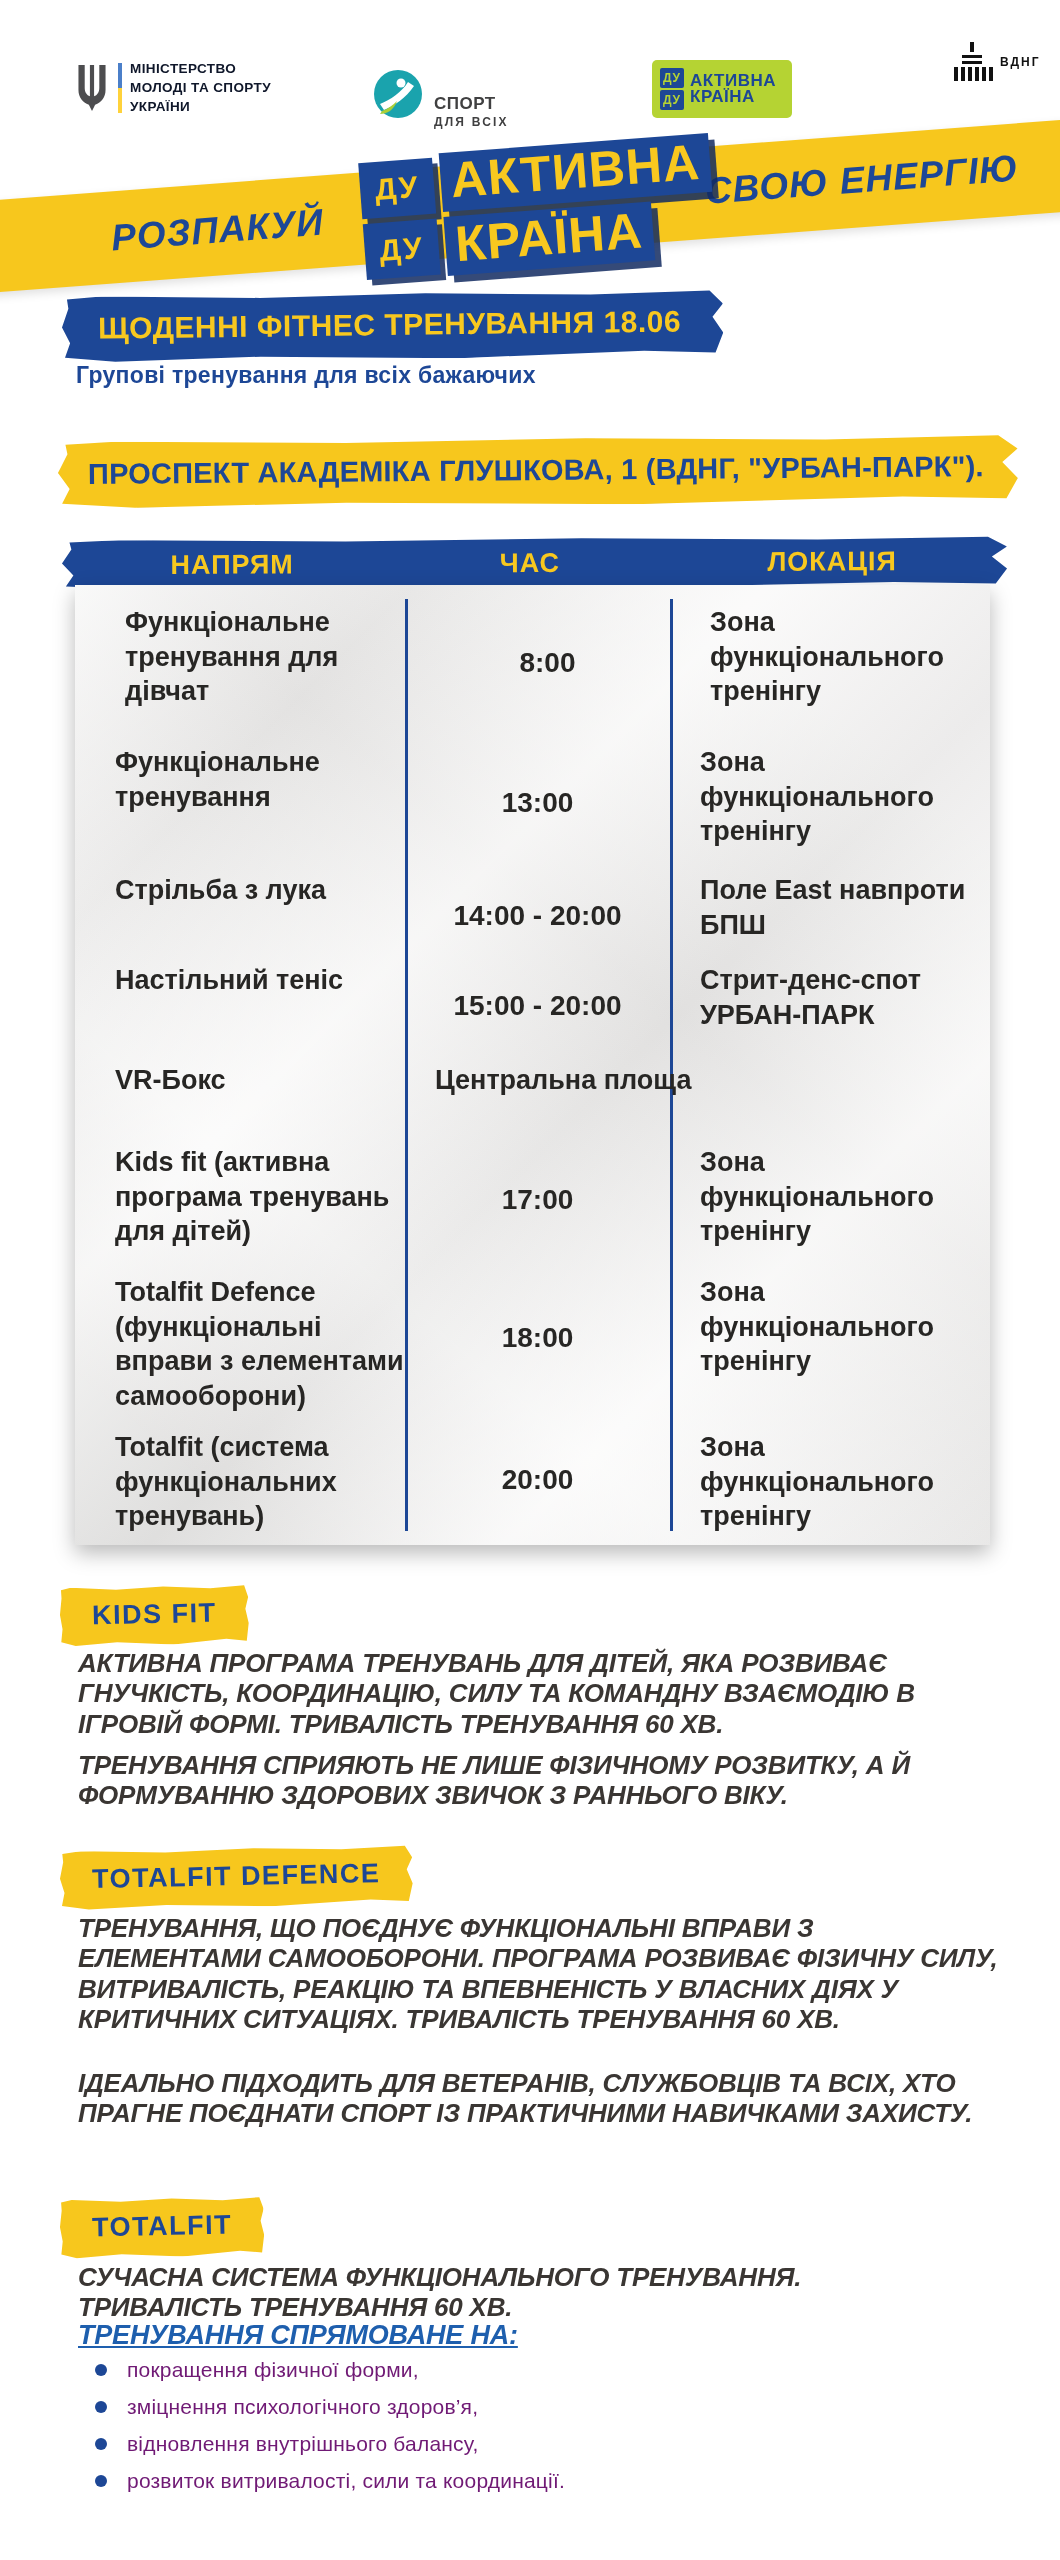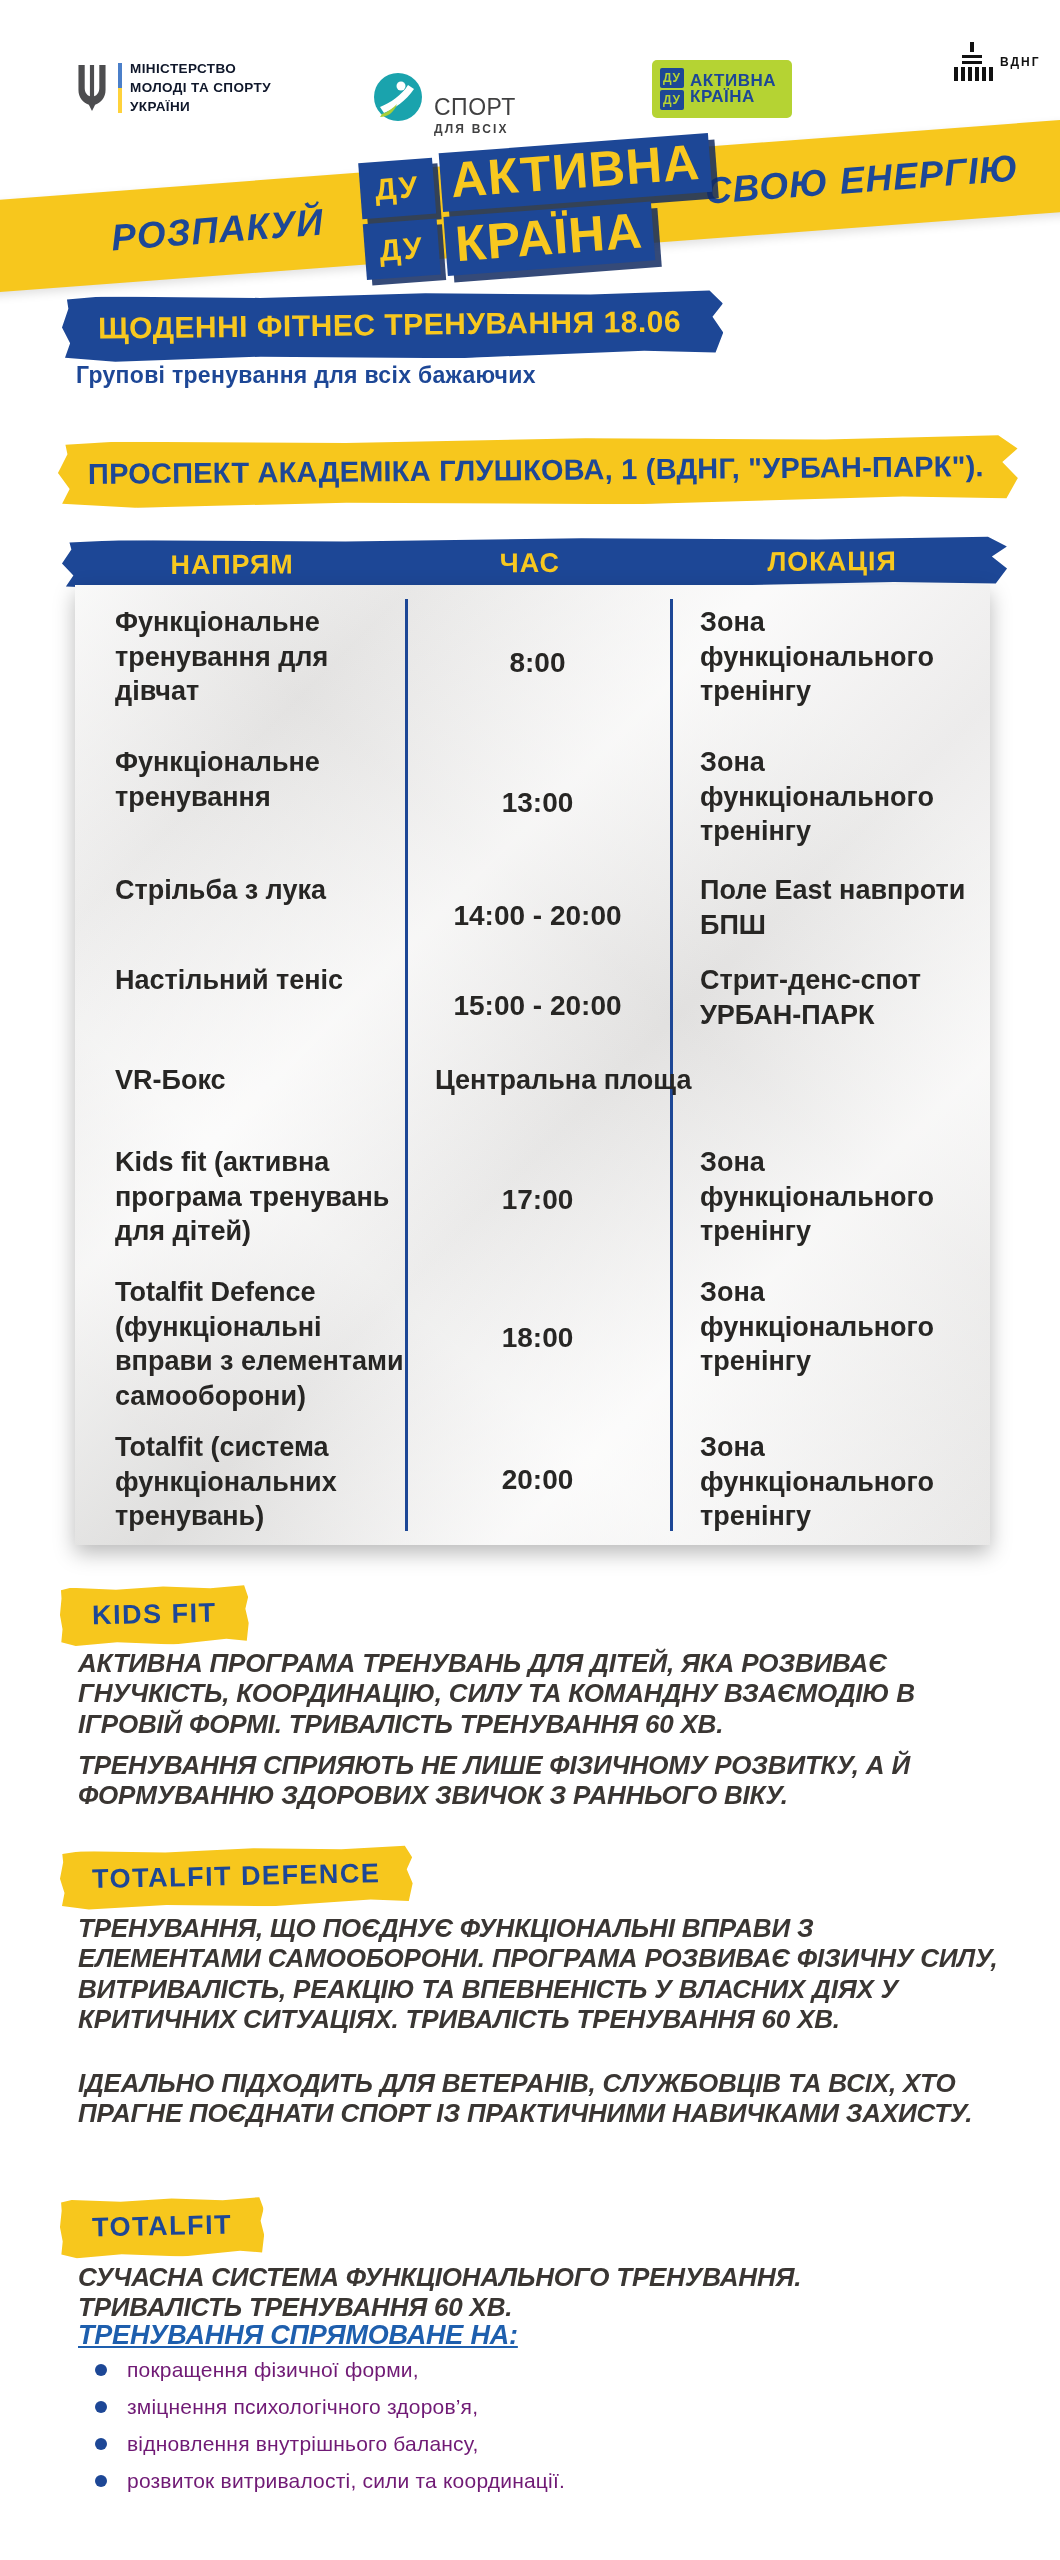--- a/index.html
+++ b/index.html
@@ -6,21 +6,21 @@
   .page{position:relative;width:1060px;height:2560px;background:#ffffff;overflow:hidden;
         font-family:"Liberation Sans",sans-serif;}
 
   
   .logos{position:absolute;left:0;top:0;width:1060px;height:150px;}
   .logo-ministry{position:absolute;left:74px;top:60px;display:flex;align-items:center;gap:8px;}
   .flagbar{width:4px;height:50px;background:linear-gradient(#4b7fc9 0 50%,#ffd23b 50% 100%);}
   .min-text{display:flex;flex-direction:column;font-size:13.5px;line-height:1.4;color:#0f172a;letter-spacing:.4px;font-weight:bold;}
   .logo-sport{position:absolute;left:374px;top:58px;display:flex;align-items:center;gap:12px;}
   .sport-text{display:flex;flex-direction:column;color:#404041;}
-  .sport-title{font-size:23px;font-weight:normal;letter-spacing:.5px;margin-top:36px;}
+  .sport-title{font-size:17px;font-weight:bold;letter-spacing:.5px;margin-top:36px;}
   .sport-sub{font-size:12px;font-weight:bold;letter-spacing:2.2px;margin-top:1px;}
   .logo-ac{position:absolute;left:652px;top:60px;width:140px;height:58px;background:#b5d333;border-radius:5px;
            display:flex;align-items:center;gap:6px;padding:0 8px;box-sizing:border-box;}
   .ac-emblem{display:flex;flex-direction:column;gap:2px;}
   .ac-emblem span{background:#1d4796;color:#b5d333;font-size:12px;font-weight:bold;width:24px;height:20px;
                   display:flex;align-items:center;justify-content:center;border-radius:2px;letter-spacing:1px;}
   .ac-words{color:#1d4796;font-weight:bold;font-size:17px;line-height:.95;letter-spacing:.5px;}
   .logo-vdnh{position:absolute;left:948px;top:42px;display:flex;flex-direction:row;align-items:center;gap:4px;}
   .vdnh-label{font-size:12px;font-weight:bold;color:#111;letter-spacing:2px;}
 
@@ -165,21 +165,21 @@
   <div class="thead torn">
     <div class="hc hc1">НАПРЯМ</div>
     <div class="hc hc2">ЧАС</div>
     <div class="hc hc3">ЛОКАЦІЯ</div>
   </div>
 
   <div class="paper">
     <div class="vline v1"></div>
     <div class="vline v2"></div>
 
-    <div class="row" style="top:20px;height:115px;">
+    <div class="row" style="top:20px;height:115px;padding-left:10px;">
       <div class="c-dir">Функціональне тренування для дівчат</div>
       <div class="c-time">8:00</div>
       <div class="c-loc">Зона функціонального тренінгу</div>
     </div>
     <div class="row" style="top:160px;height:115px;">
       <div class="c-dir">Функціональне тренування</div>
       <div class="c-time">13:00</div>
       <div class="c-loc">Зона функціонального тренінгу</div>
     </div>
     <div class="row" style="top:288px;height:85px;">

